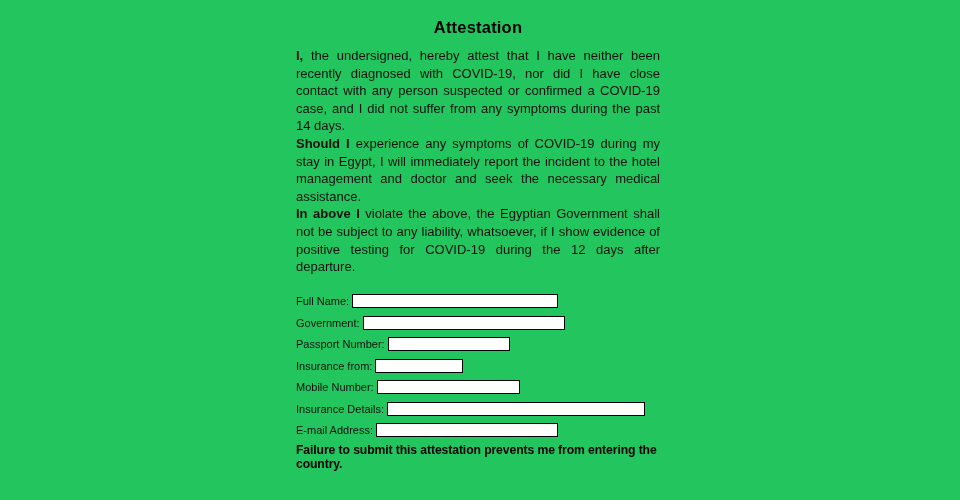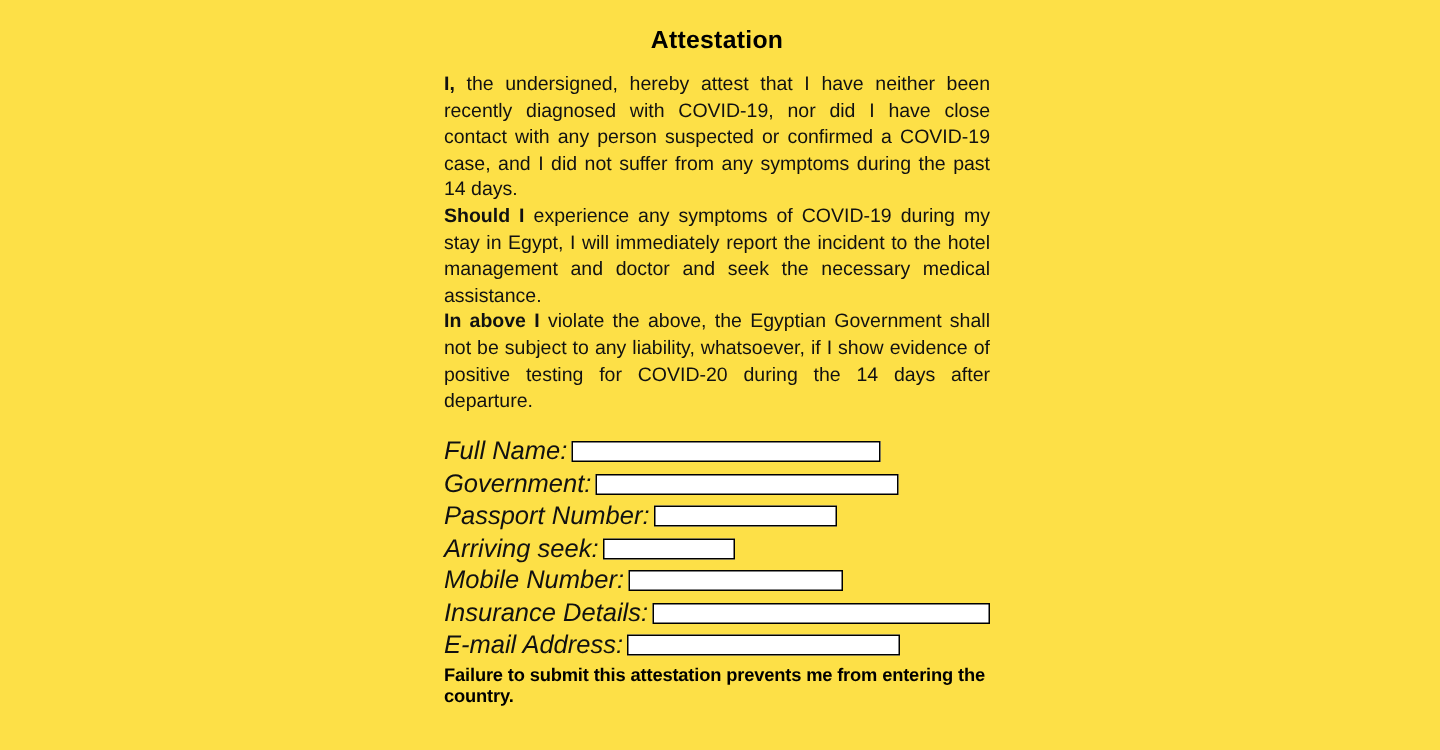--- a/index.html
+++ b/index.html
@@ -11,21 +11,21 @@
     height: 500px;
     background: #ffffff;
     font-family: "Liberation Sans", sans-serif;
     color: #000000;
     overflow: hidden;
   }
   .page {
     position: relative;
     width: 960px;
     height: 500px;
-    background: #fde047;
+    background: #22c55e;
   }
   .doc {
     position: absolute;
     left: 296px;
     top: 18px;
     width: 364px;
   }
   .doc-title {
     text-align: center;
     font-size: 16.5px;
@@ -47,25 +47,24 @@
   .fields {
     margin-top: 17px;
   }
   .field-row {
     display: flex;
     align-items: center;
     margin-bottom: 4.5px;
     height: 17px;
   }
   .field-label {
-    font-size: 17px;
+    font-size: 11px;
     white-space: nowrap;
     color: #111111;
     padding-right: 3px;
-    font-style: italic;
   }
   .field-box {
     height: 14px;
     border: 1px solid #000000;
     background: #ffffff;
     box-sizing: border-box;
   }
   .notice {
     font-size: 12.2px;
     font-weight: bold;
@@ -78,21 +77,21 @@
 
 <div class="page">
   <div class="doc">
 
     <div class="doc-title">Attestation</div>
 
     <p class="para"><b>I,</b><span> the undersigned, hereby attest that I have neither been recently diagnosed with COVID-19, nor did I have close contact with any person suspected or confirmed a COVID-19 case, and I did not suffer from any symptoms during the past 14 days.</span></p>
 
     <p class="para"><b>Should I</b><span> experience any symptoms of COVID-19 during my stay in Egypt, I will immediately report the incident to the hotel management and doctor and seek the necessary medical assistance.</span></p>
 
-    <p class="para"><b>In above I</b><span> violate the above, the Egyptian Government shall not be subject to any liability, whatsoever, if I show evidence of positive testing for COVID-20 during the 14 days after departure.</span></p>
+    <p class="para"><b>In above I</b><span> violate the above, the Egyptian Government shall not be subject to any liability, whatsoever, if I show evidence of positive testing for COVID-19 during the 12 days after departure.</span></p>
 
 
     <div class="fields">
 
       <div class="field-row">
         <span class="field-label">Full Name:</span>
         <div class="field-box" style="width:206px"></div>
       </div>
 
       <div class="field-row">
@@ -100,21 +99,21 @@
         <div class="field-box" style="width:202px"></div>
       </div>
 
       <div class="field-row">
         <span class="field-label">Passport Number:</span>
         <div class="field-box" style="width:122px"></div>
       </div>
 
 
       <div class="field-row">
-        <span class="field-label">Arriving seek:</span>
+        <span class="field-label">Insurance from:</span>
         <div class="field-box" style="width:88px"></div>
       </div>
 
       <div class="field-row">
         <span class="field-label">Mobile Number:</span>
         <div class="field-box" style="width:143px"></div>
       </div>
 
       <div class="field-row">
         <span class="field-label">Insurance Details:</span>

